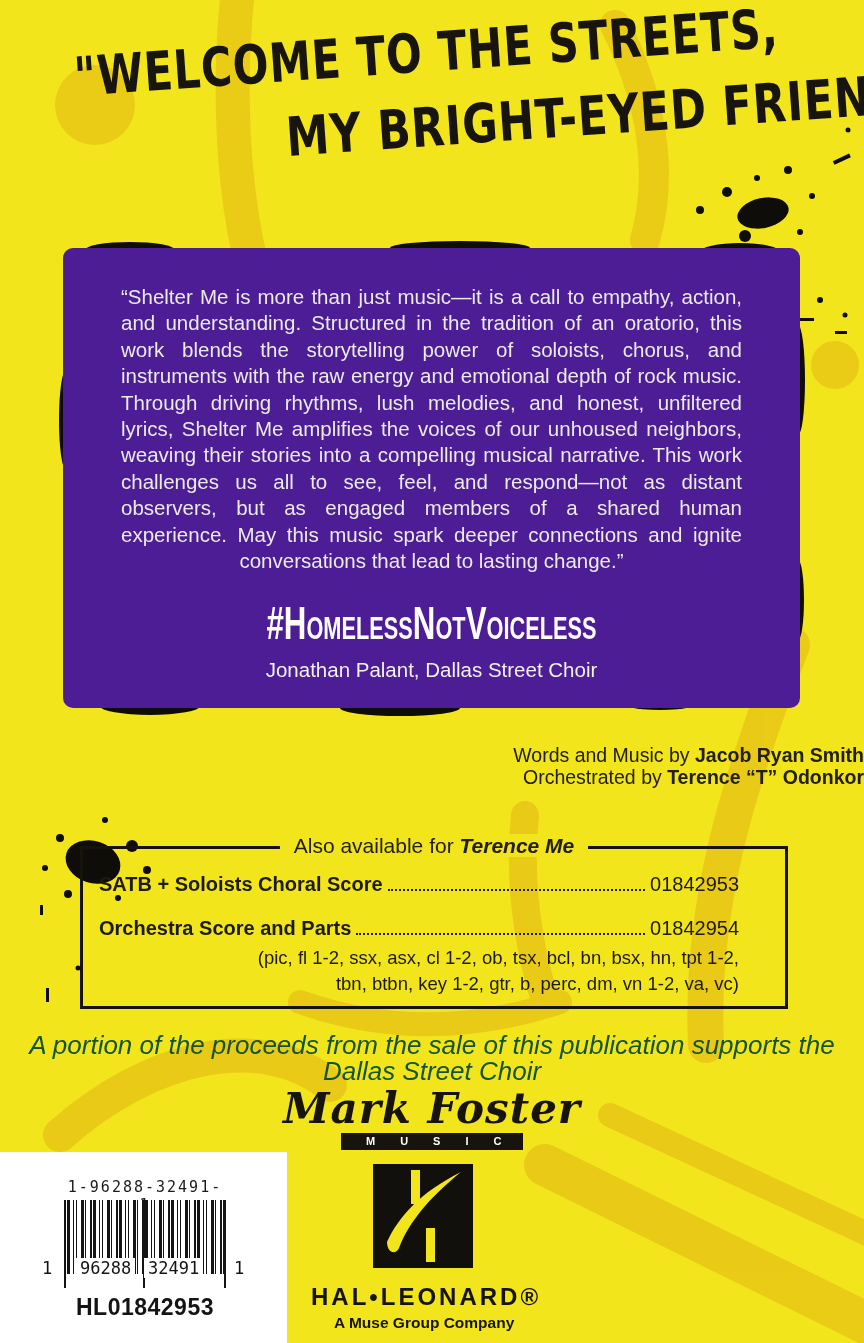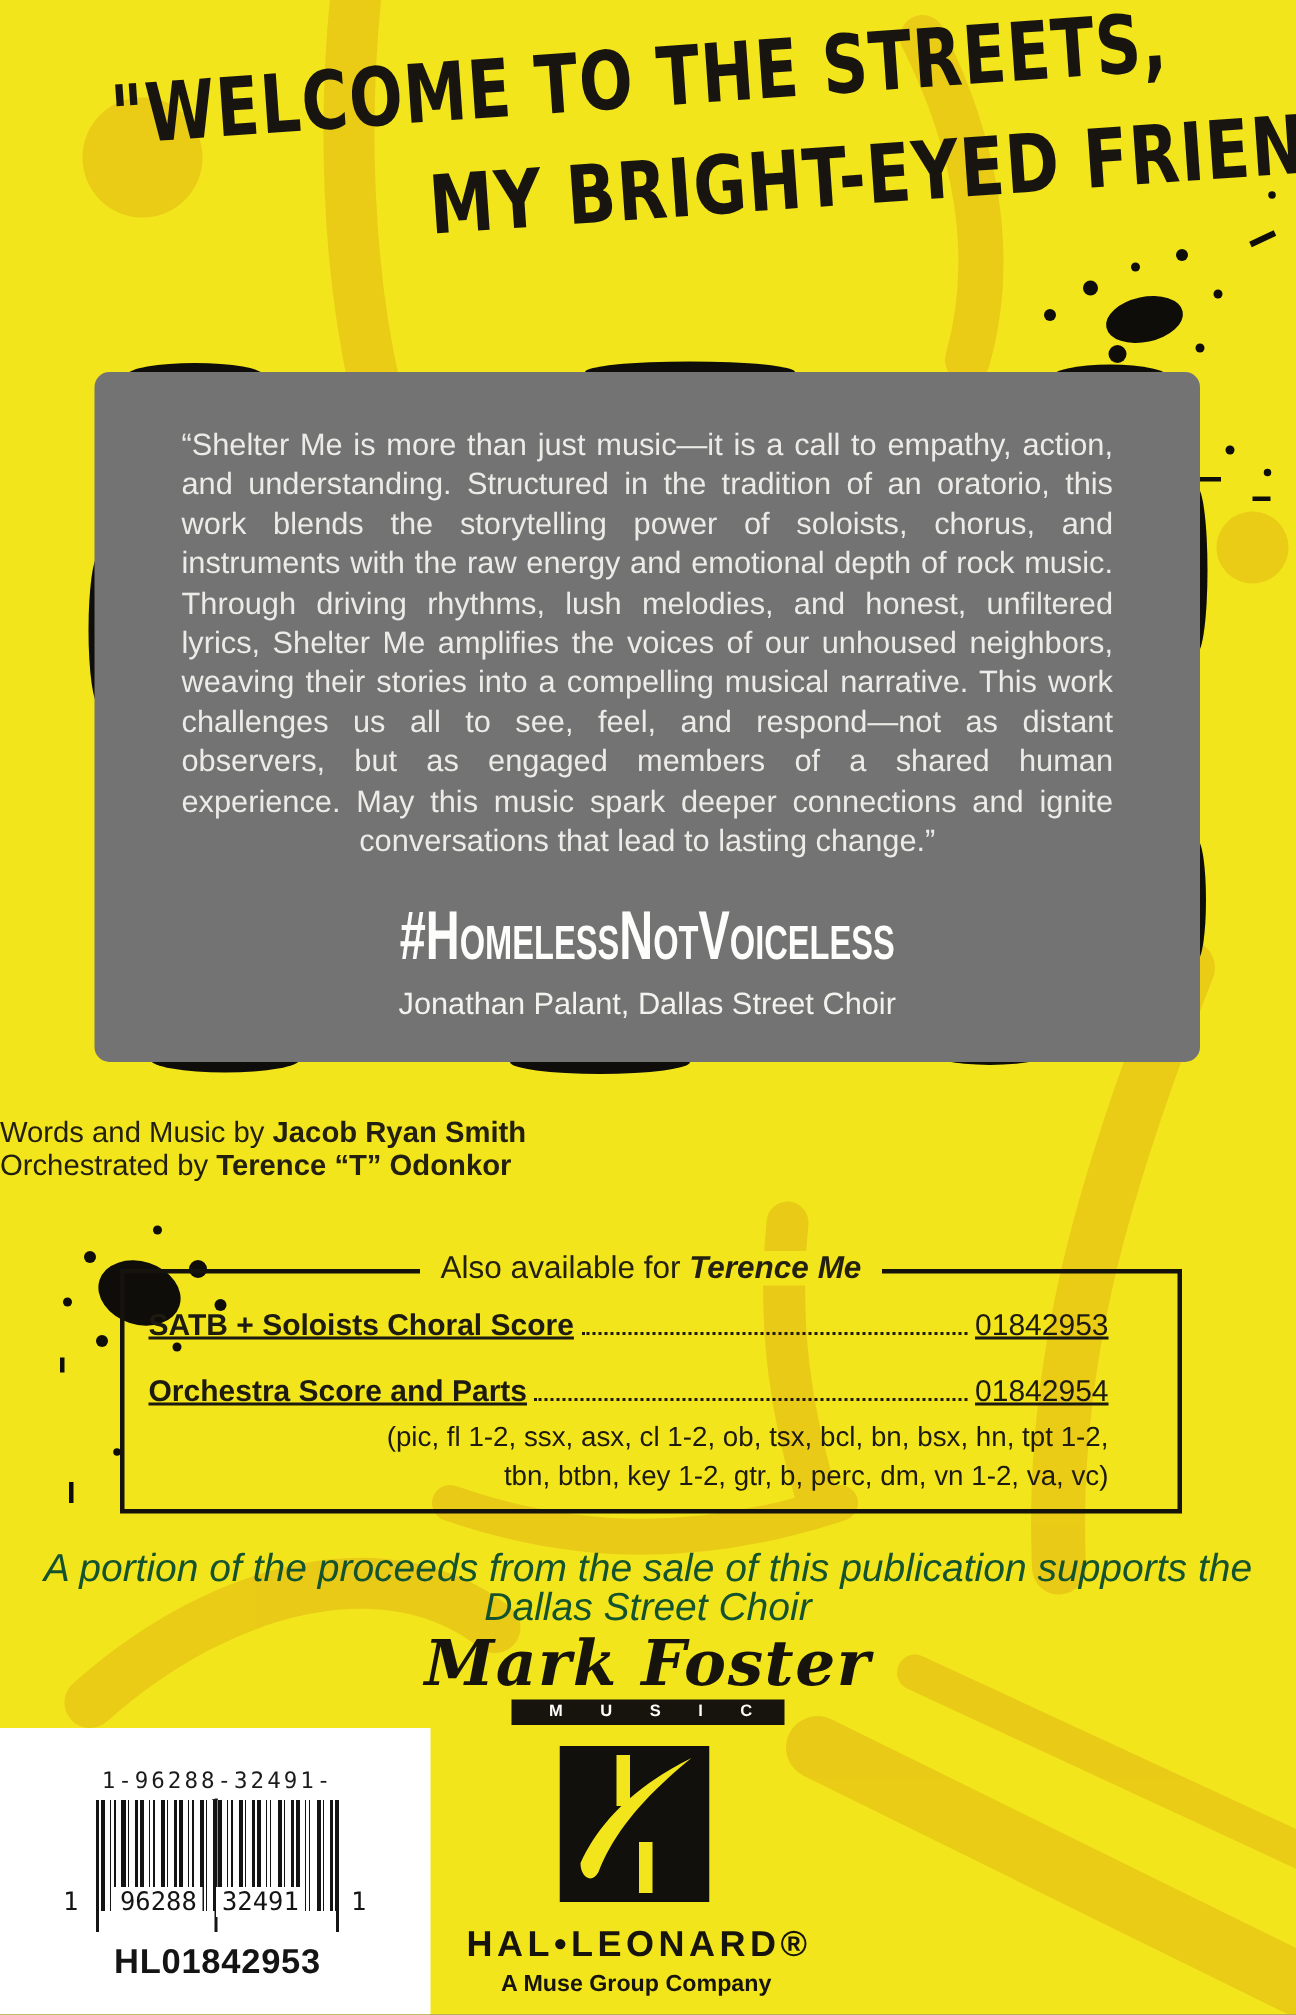--- a/index.html
+++ b/index.html
@@ -16,50 +16,50 @@
     position:absolute; font-weight:bold; color:#181410; white-space:nowrap;
     font-family:"DejaVu Sans", sans-serif; letter-spacing:1px;
     transform-origin:left top;
   }
   .hl1{left:72px; top:46px; font-size:54px; transform:rotate(-4deg) scaleX(.78);}
   .hl2{left:284px; top:106px; font-size:54px; transform:rotate(-4deg) scaleX(.8);}
 
   
   .quote-panel{
     position:absolute; left:63px; top:248px; width:737px; height:460px;
-    background:#737373; border-radius:10px; color:#efeeea;
+    background:#4c1d95; border-radius:10px; color:#efeeea;
   }
   .quote-text{
     margin:36px 58px 0 58px; font-size:20.5px; line-height:26.4px;
     text-align:justify; text-align-last:center; color:#ecebe7;
   }
   .hashtag{
     margin-top:22px; text-align:center; font-size:46px; font-weight:bold;
     font-variant:small-caps; color:#fdfdfb; transform:scaleX(.68);
   }
   .attribution{ margin-top:8px; text-align:center; font-size:20.5px; color:#f3f2ee; }
 
   
   .credits{
-    position:absolute; top:744px; left:0; width:864px; text-align:left;
+    position:absolute; top:744px; left:0; width:864px; text-align:right;
     font-size:19.5px; line-height:22px; color:#23200f;
   }
   .credits b{font-weight:bold;}
 
   
   .avail-box{
     position:absolute; left:80px; top:846px; width:708px; height:163px;
     border:3px solid #15130c; box-sizing:border-box;
   }
   .avail-title{position:absolute; top:-15px; left:0; width:100%; text-align:center;}
   .avail-title .chip{background:#f2e51c; padding:0 14px; font-size:21px; color:#23200f;}
   .avail-title .t2{font-weight:bold; font-style:italic;}
   .avail-row{
     position:absolute; left:16px; right:46px; display:flex; align-items:baseline;
-    font-size:20px; color:#1d1a10;text-decoration:underline;
+    font-size:20px; color:#1d1a10;
   }
   .r1{top:24px;} .r2{top:68px;}
   .avail-row .lbl{font-weight:bold; white-space:nowrap;}
   .avail-row .leader{flex:1; border-bottom:2.6px dotted #1d1a10; margin:0 5px 4px 5px;}
   .avail-row .num{white-space:nowrap;}
   .avail-detail{
     position:absolute; right:46px; text-align:right; font-size:18.5px; color:#1d1a10;
   }
   .d1{top:98px;} .d2{top:124px;}
 

